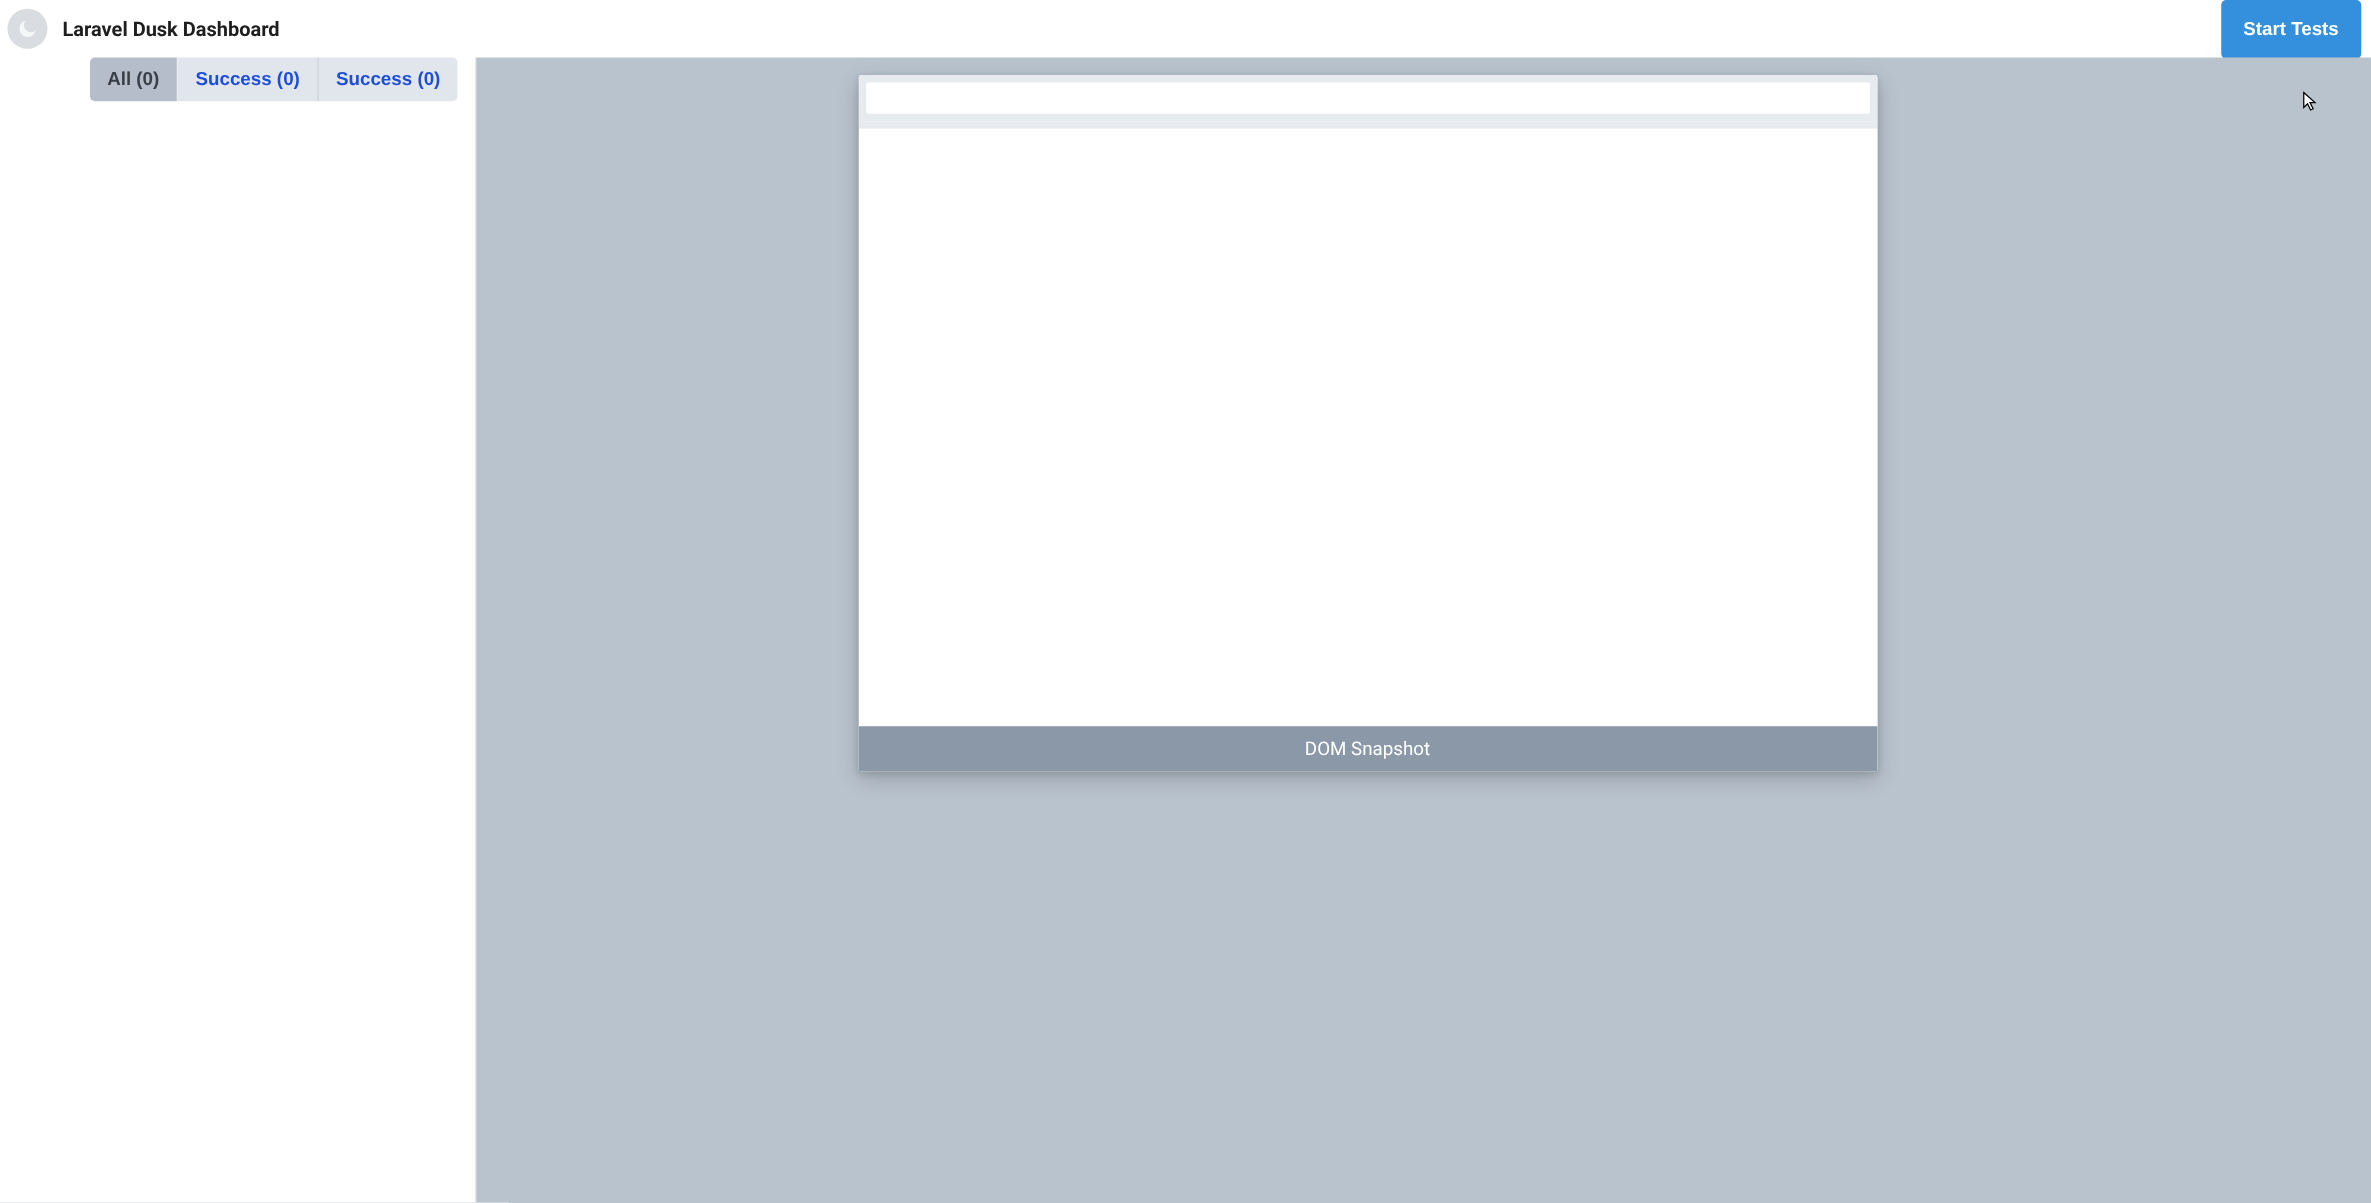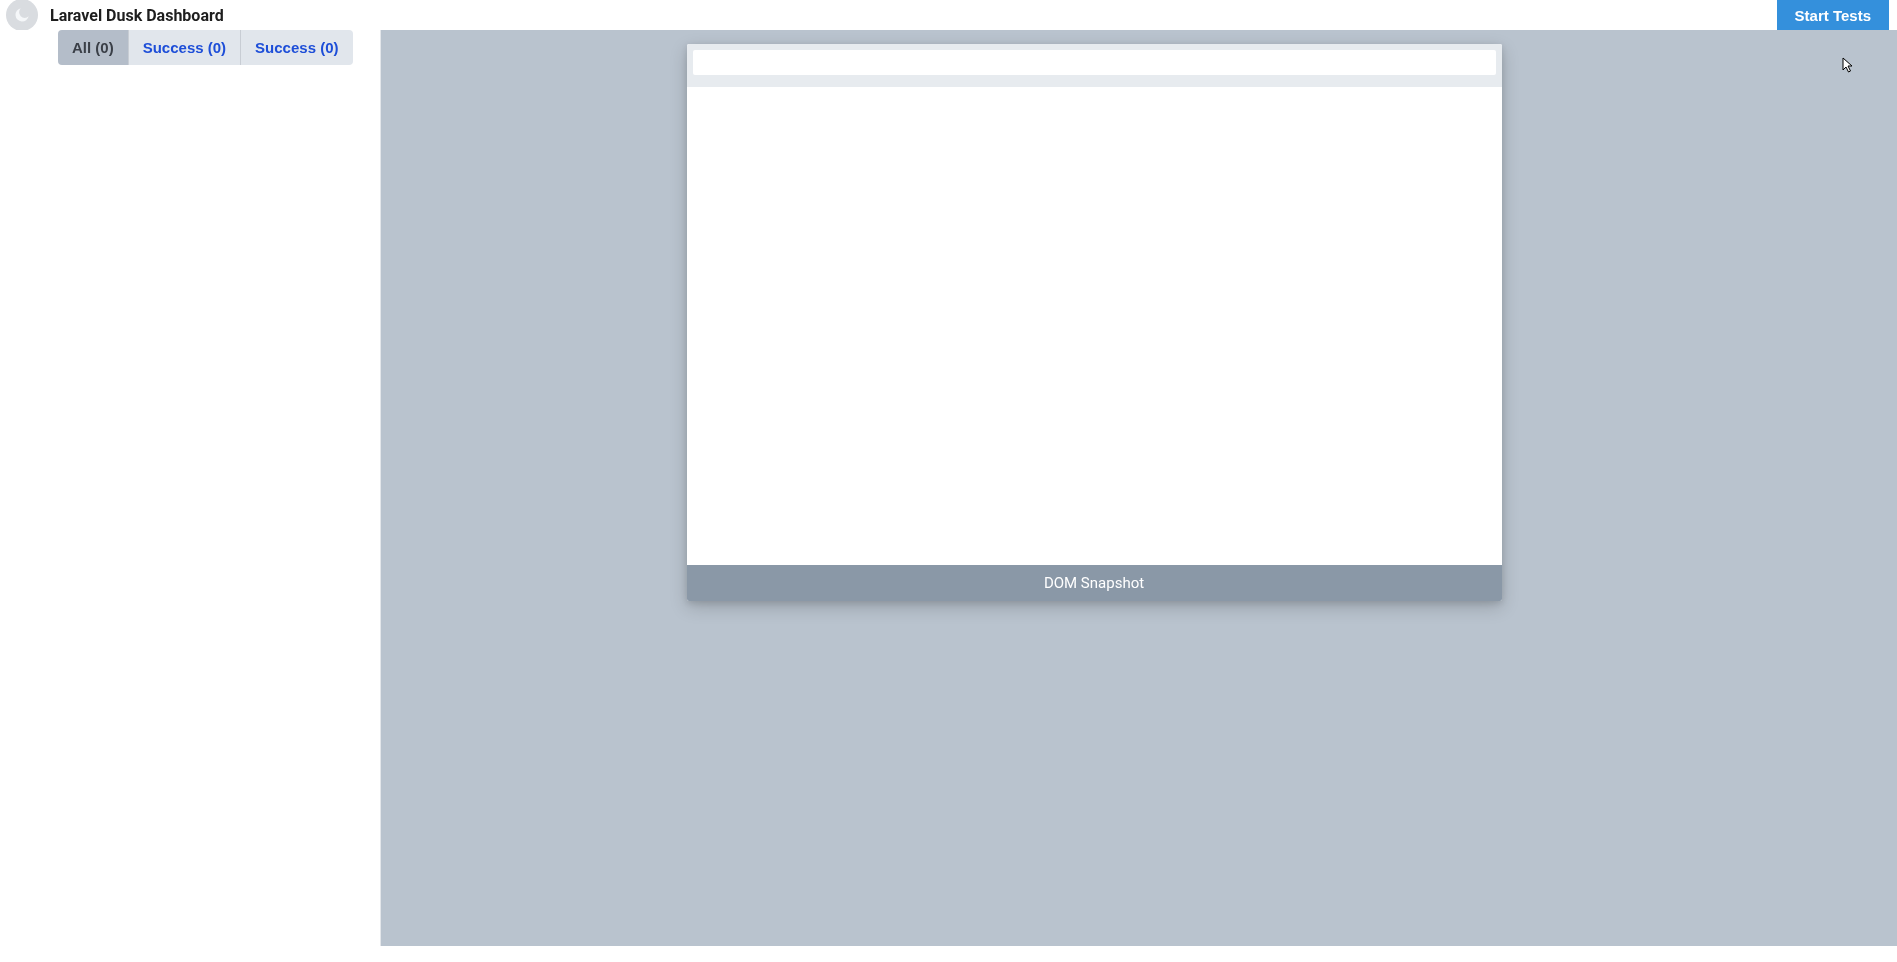--- a/index.html
+++ b/index.html
@@ -11,21 +11,21 @@
       font-family: -apple-system, BlinkMacSystemFont, "Segoe UI", Roboto, Helvetica, Arial, sans-serif;
       background: #ffffff;
       width: 1897px;
       height: 962px;
       overflow: hidden;
     }
     .header {
       display: flex;
       align-items: center;
       justify-content: space-between;
-      height: 30px;
+      height: 46px;
       padding: 0 8px 0 4px;
       background: #ffffff;
     }
     .header-left {
       display: flex;
       align-items: center;
       gap: 12px;
     }
     .logo {
       width: 32px;
@@ -63,20 +63,21 @@
     .sidebar {
       width: 381px;
       background: #ffffff;
       border-right: 1px solid #e3e6ea;
       padding-top: 0;
     }
     .tabs {
       display: flex;
       margin-left: 58px;
       margin-top: 0;
+      justify-content: center;
     }
     .tab {
       background: #e1e6ec;
       border: none;
       padding: 9px 14px;
       font-size: 15px;
       font-weight: 600;
       color: #1d4ed8;
       cursor: pointer;
       border-right: 1px solid #c8cdd4;

